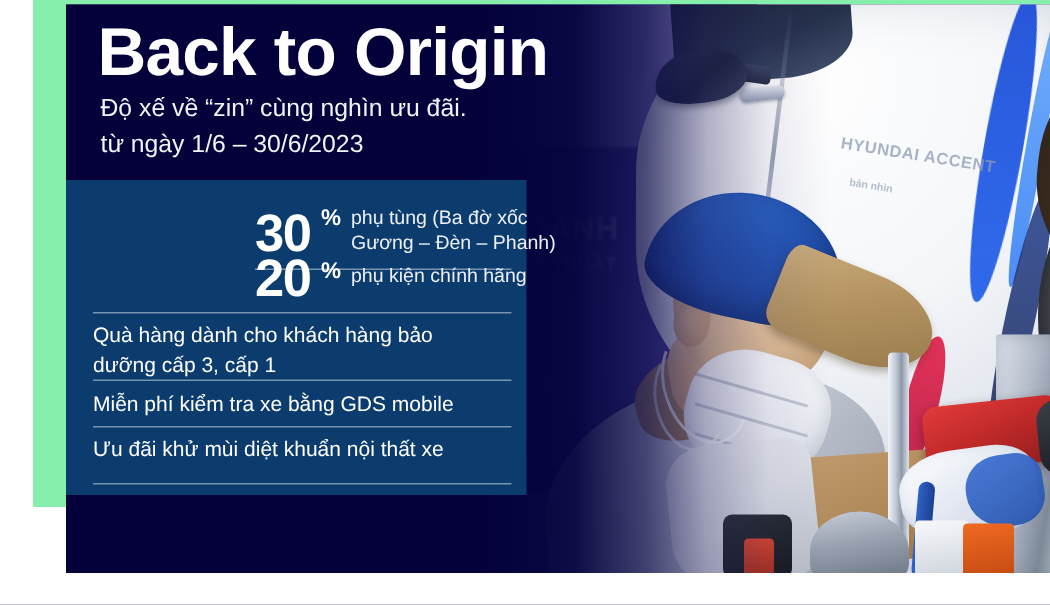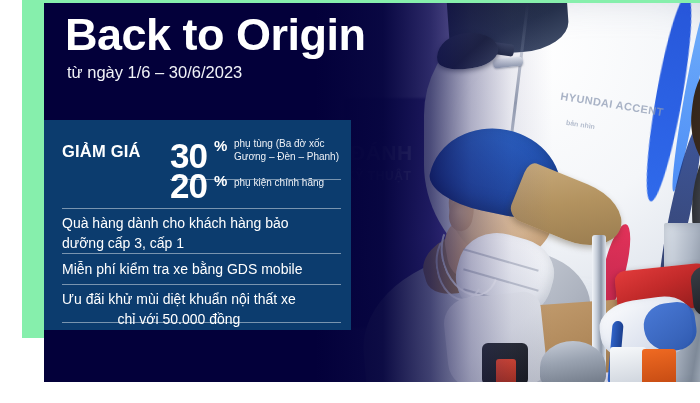--- a/index.html
+++ b/index.html
@@ -533,21 +533,21 @@
     position: absolute;
     font-size: 15px;
     font-weight: 700;
     color: #ffffff;
   }
   .pct.p1 { left: 152px; top: 5px; }
   .pct.p2 { left: 152px; top: 40px; }
 
   .desc {
     position: absolute;
-    font-size: 10px;
+    font-size: 13px;
     font-weight: 400;
     color: #eef1f6;
     line-height: 1.3;
     white-space: nowrap;
   }
   .desc.d1 { left: 172px; top: 5px; }
   .desc.d2 { left: 172px; top: 44px; }
 
   .rule {
     position: absolute;
@@ -638,29 +638,29 @@
       <div class="can-white"></div>
       <div class="can-orange"></div>
       <div class="tool-dark"></div>
       <div class="tool-red"></div>
 
       <div class="veil"></div>
     </div>
 
     <div class="headline">Back to Origin</div>
     <div class="subline">
+      <span>Độ xế về “zin” cùng nghìn ưu đãi.</span>
       <span class="l2">từ ngày 1/6 – 30/6/2023</span>
     </div>
 
     <div class="promo">
       <div class="promo-inner">
 
         <div class="disc-row">
           <div class="disc-label">
-            <span>GIẢM GIÁ</span>
           </div>
 
           <div class="num n1">30</div>
           <div class="pct p1">%</div>
           <div class="desc d1">
             <span>phụ tùng (Ba đờ xốc</span><br>
             <span>Gương – Đèn – Phanh)</span>
           </div>
 
           <div class="rule r-mid"></div>
@@ -677,21 +677,20 @@
         </div>
 
         <div class="rule r2"></div>
         <div class="bullet b2">
           <span>Miễn phí kiểm tra xe bằng GDS mobile</span>
         </div>
 
         <div class="rule r3"></div>
         <div class="bullet b3">
           <span>Ưu đãi khử mùi diệt khuẩn nội thất xe</span>
-          <span class="l2">chỉ với 50.000 đồng</span>
         </div>
 
         <div class="rule r4"></div>
       </div>
     </div>
 
   </div>
 </div>
 
 </body></html>

